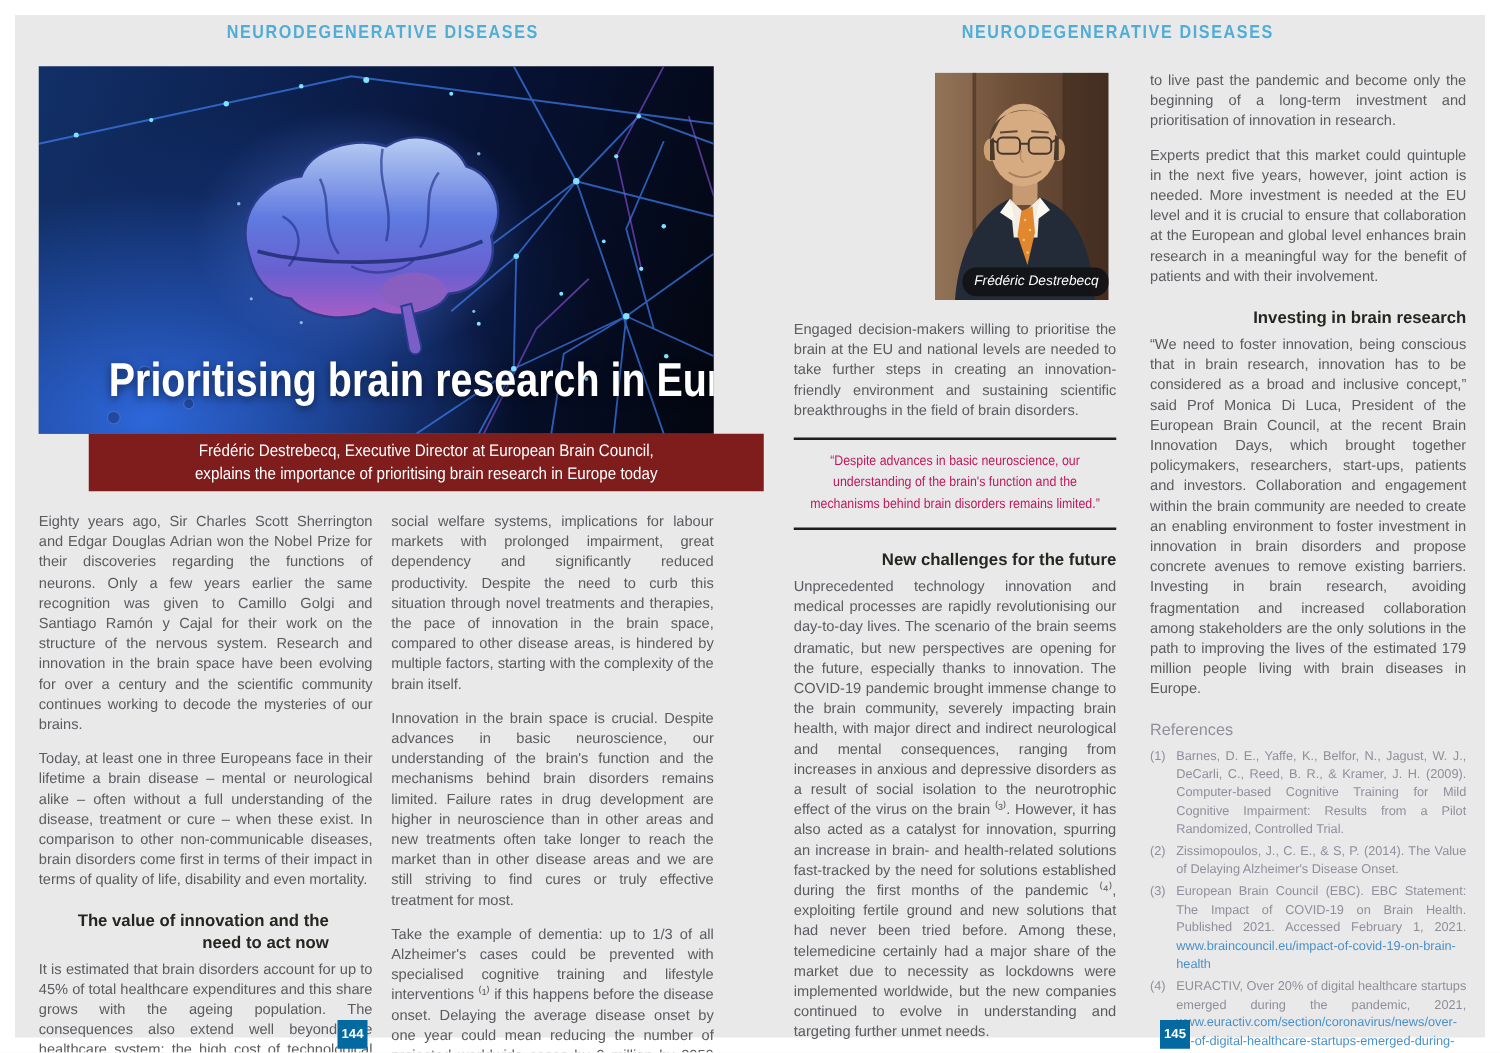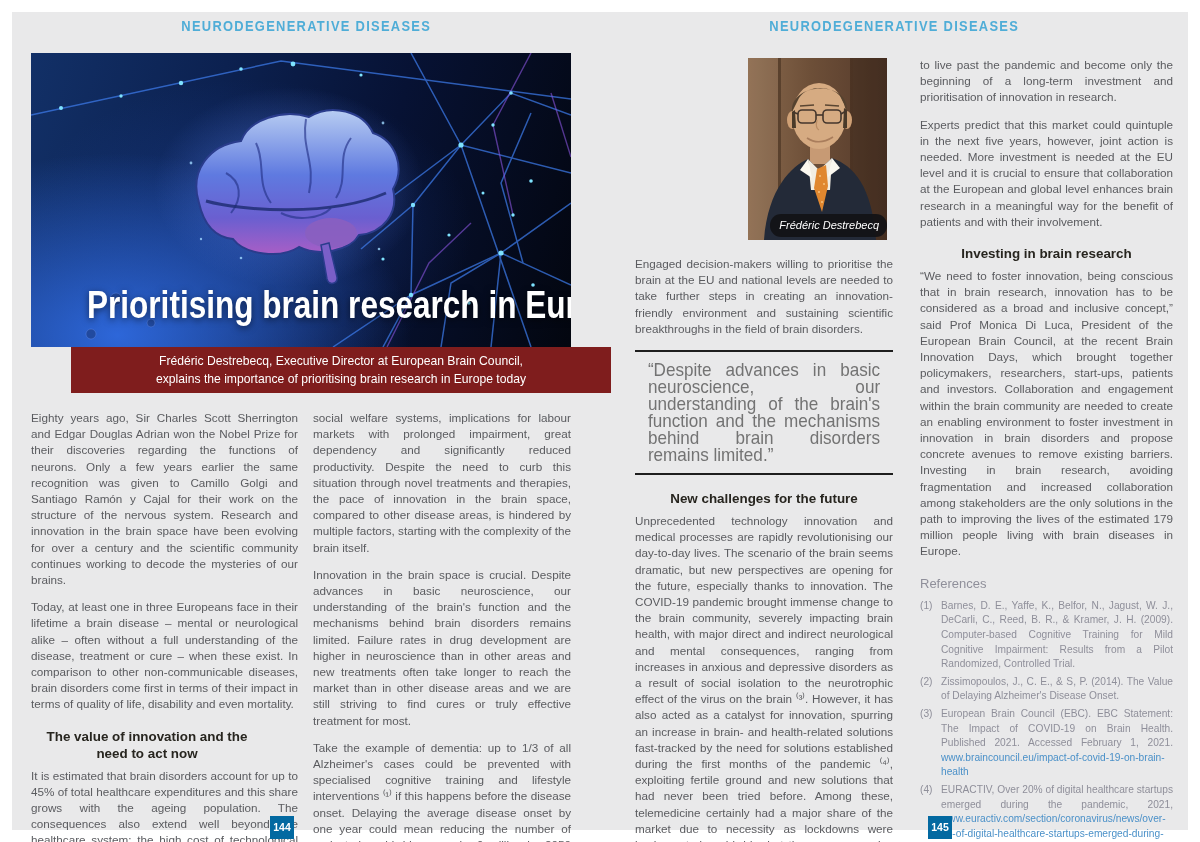--- a/index.html
+++ b/index.html
@@ -54,29 +54,29 @@
 
   
   .col { position:absolute; font-size:11.7px; line-height:16.2px; color:#5a5b5f; text-align:justify; }
   .col p { margin:0 0 11px 0; }
   .col-l1 { left:31px;  top:410px; width:267px; }
   .col-l2 { left:313px; top:410px; width:258px; }
   .col-r1 { left:635px; top:256px; width:258px; }
   .col-r2 { left:920px; top:57px;  width:253px; }
   .sec {
     font-size:13.4px; line-height:17px; font-weight:bold; color:#27251f;
-    margin:15px 0 6px 0; text-align:center;
+    margin:15px 0 6px 0; text-align:right;
   }
   .hw { max-width:232px; }
 
   
   .quote {
     border-top:2px solid #1e1e1e; border-bottom:2px solid #1e1e1e;
-    margin:13px 0 10px 0; padding:9px 0 10px 0; 
-    color:#737373; font-size:19px; line-height:17px;
+    margin:13px 0 10px 0; padding:9px 0 10px 0; text-align:center;
+    color:#be185d; font-size:11px; line-height:17px;
   }
   .quote .cnd { transform:scaleX(0.9); display:block; }
 
   
   .refs-label { font-size:13px; color:#8f8f9a; margin:16px 0 7px 0; text-align:left; }
   .refs { font-size:10.2px; line-height:14.6px; color:#8f8f9a; }
   .ref-item { display:flex; margin-bottom:3px; }
   .ref-num { width:21px; flex:none; }
   .ref-text { flex:1; text-align:justify; word-break:break-word; }
   .ref-link { color:#4a90c8; text-decoration:none; }

